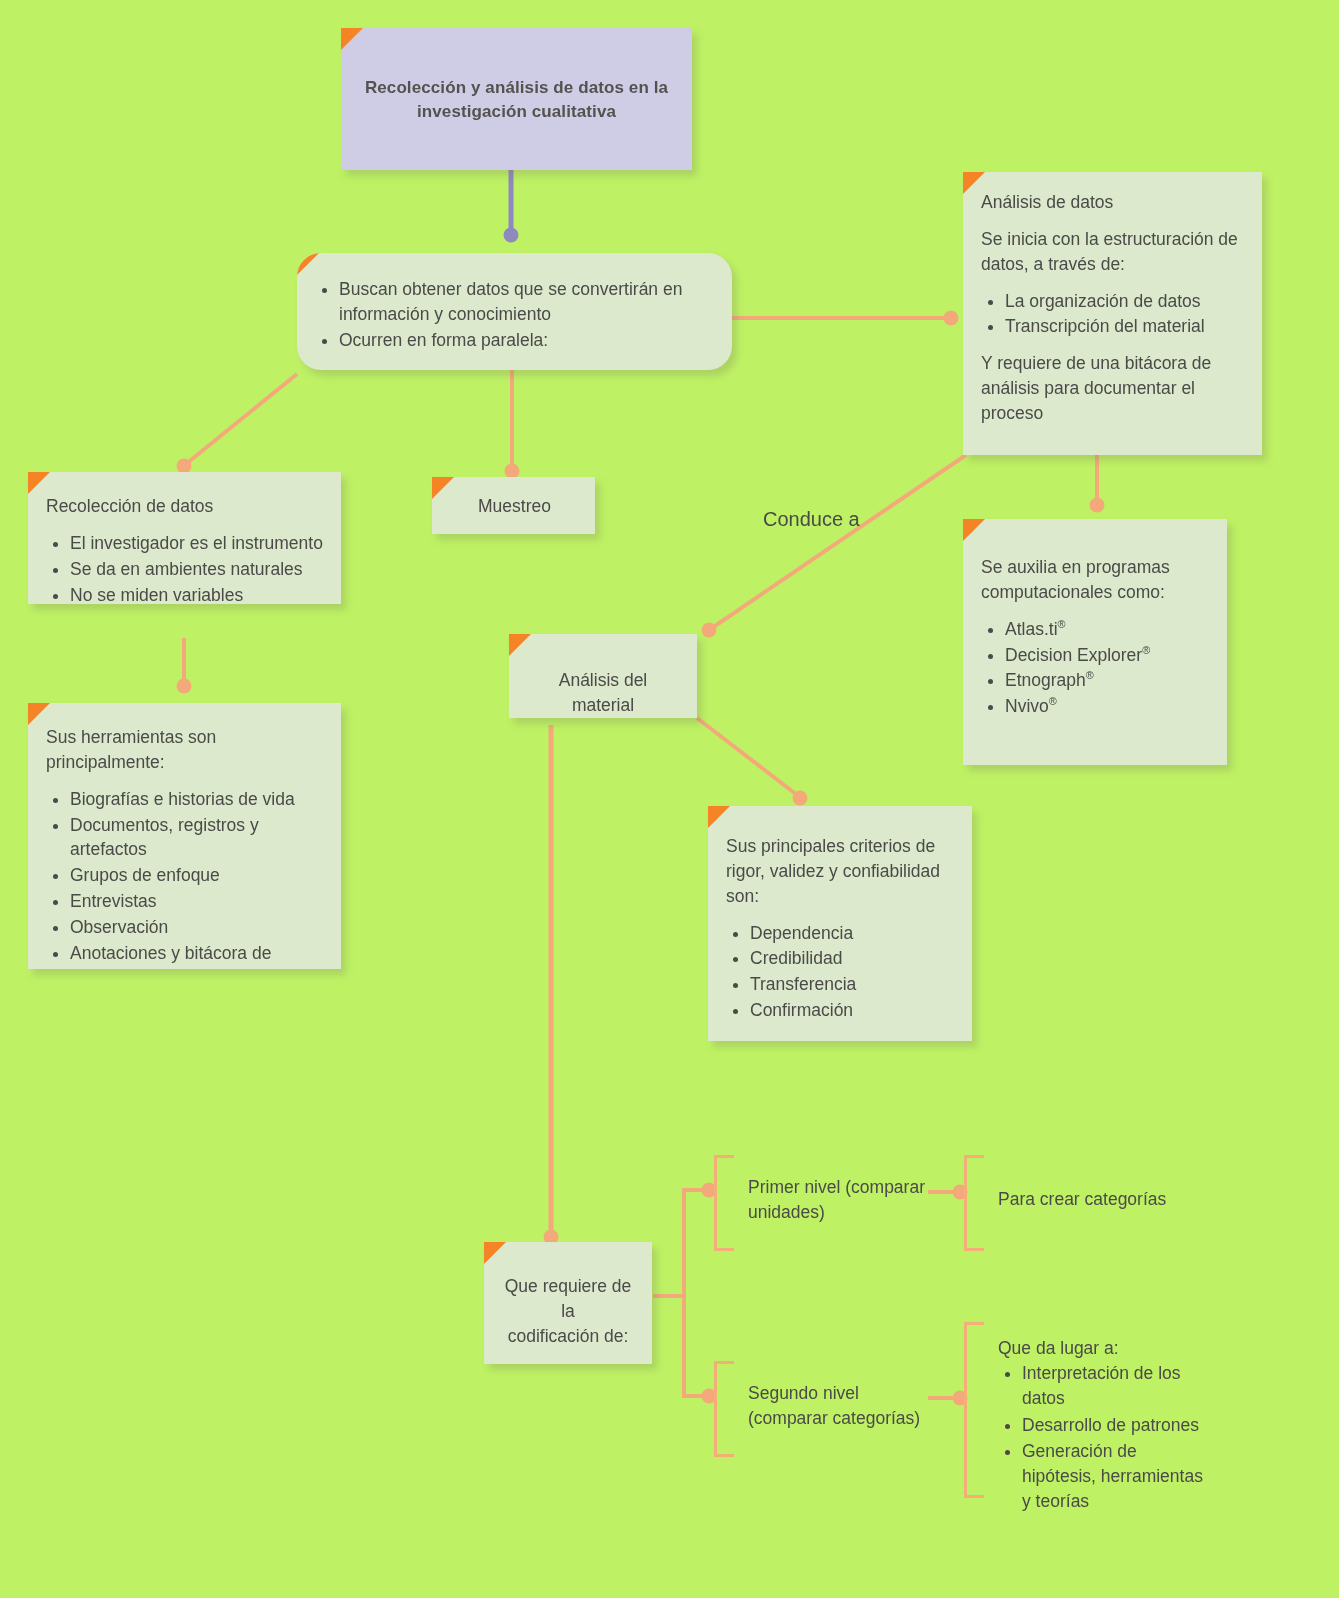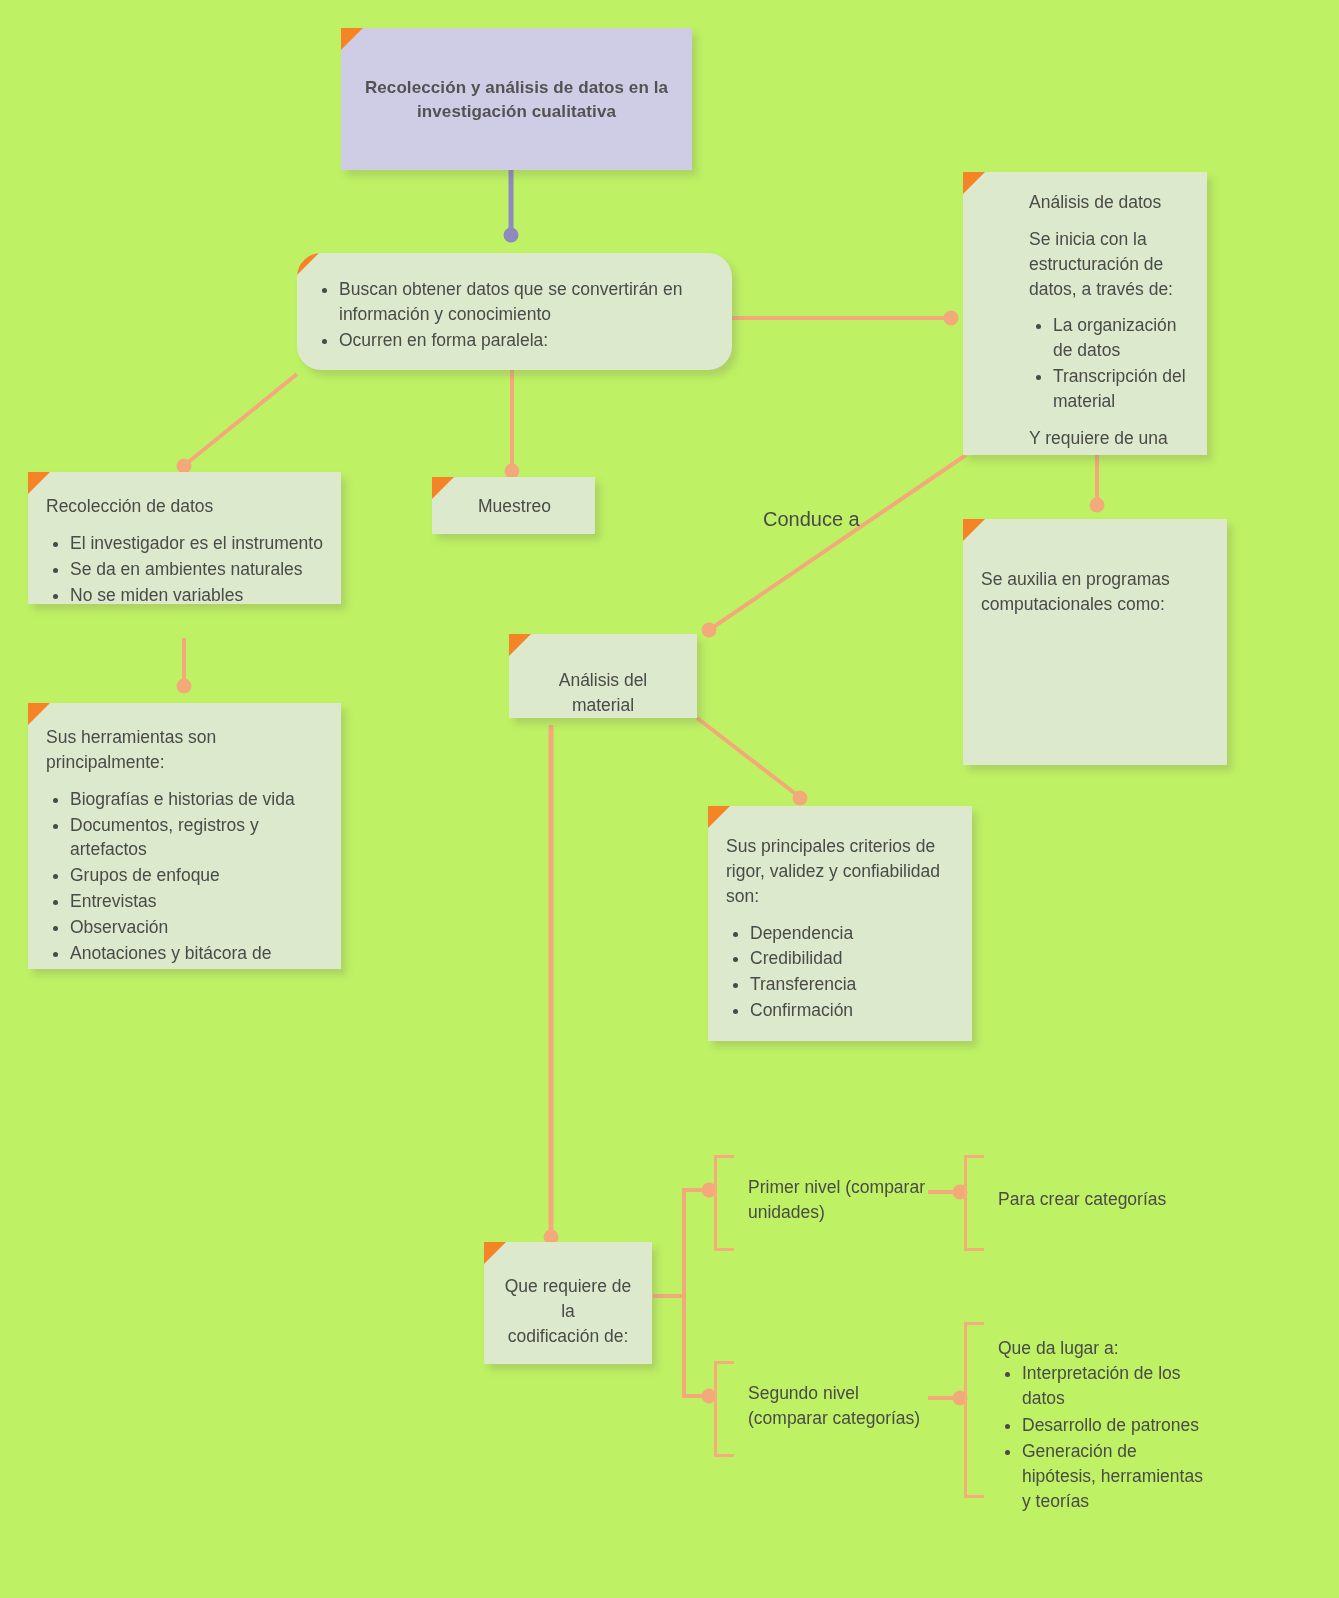--- a/index.html
+++ b/index.html
@@ -153,21 +153,21 @@
   <div class="node green" style="left:297px; top:253px; width:435px; height:117px;border-radius:24px;">
     <span class="corner"></span>
     <div class="node-body" style="padding-top:24px;">
       <ul>
         <li>Buscan obtener datos que se convertirán en información y conocimiento</li>
         <li>Ocurren en forma paralela:</li>
       </ul>
     </div>
   </div>
 
-  <div class="node green" style="left:963px; top:172px; width:244px; height:283px;padding-left:48px;">
+  <div class="node green" style="left:963px; top:172px; width:299px; height:283px;">
     <span class="corner"></span>
     <div class="node-body" style="padding-top:18px;">
       <p>Análisis de datos</p>
       <p>Se inicia con la estructuración de datos, a través de:</p>
       <ul>
         <li>La organización de datos</li>
         <li>Transcripción del material</li>
       </ul>
       <p>Y requiere de una bitácora de análisis para documentar el proceso</p>
     </div>
@@ -202,22 +202,28 @@
         <li>Grupos de enfoque</li>
         <li>Entrevistas</li>
         <li>Observación</li>
         <li>Anotaciones y bitácora de campo</li>
       </ul>
     </div>
   </div>
 
   <div class="node green" style="left:963px; top:519px; width:264px; height:246px;">
     <span class="corner"></span>
-    <div class="node-body" style="padding-top:48px;">
+    <div class="node-body" style="padding-top:36px;">
       <p>Se auxilia en programas computacionales como:</p>
+      <ul>
+        <li>Atlas.ti<sup>®</sup></li>
+        <li>Decision Explorer<sup>®</sup></li>
+        <li>Etnograph<sup>®</sup></li>
+        <li>Nvivo<sup>®</sup></li>
+      </ul>
     </div>
   </div>
 
   <div class="node green center-node" style="left:509px; top:634px; width:188px; height:84px;">
     <span class="corner"></span>
     <div class="node-body" style="padding-top:34px;">
       <span>Análisis del material</span>
     </div>
   </div>
 

